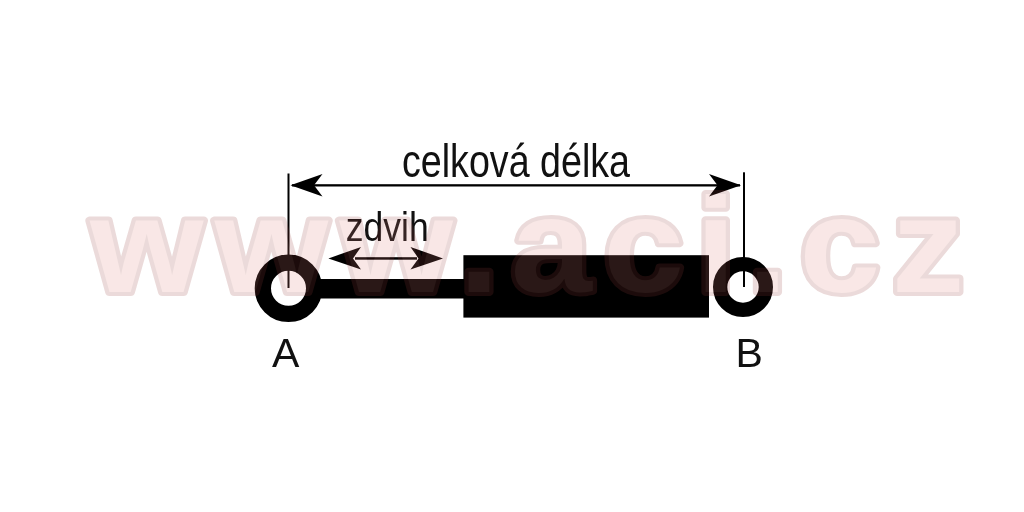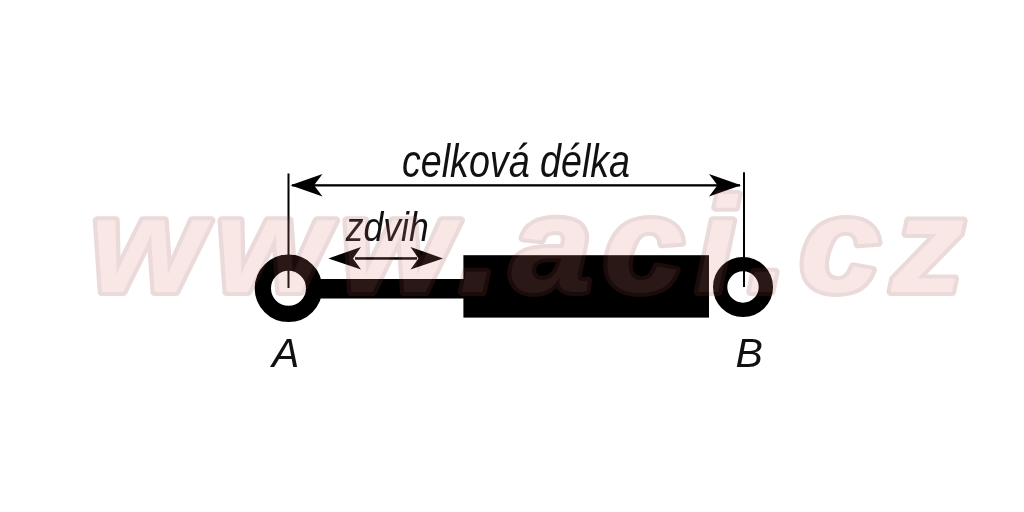--- a/index.html
+++ b/index.html
@@ -1,16 +1,16 @@
 <!DOCTYPE html>
 <html><head>
 <meta charset="utf-8">
 <style>
   html,body{margin:0;padding:0;width:1024px;height:512px;background:#fff;overflow:hidden;}
-  #stage{position:relative;width:1024px;height:501px;font-family:"Liberation Sans",sans-serif;font-style:italic;}
+  #stage{position:relative;width:1024px;height:501px;font-family:"Liberation Sans",sans-serif;}
   #diagram{position:absolute;left:0;top:0;z-index:1;transform:translateZ(0);}
   #wmsvg{position:absolute;left:0;top:0;z-index:2;transform:translateZ(0);}
 </style>
 </head>
 <body>
 <div id="stage">
 <svg id="diagram" width="1024" height="512" viewBox="0 0 1024 512">
   <g fill="#000" stroke="none">
 
     <rect x="292" y="184.2" width="448" height="2.3"></rect>

